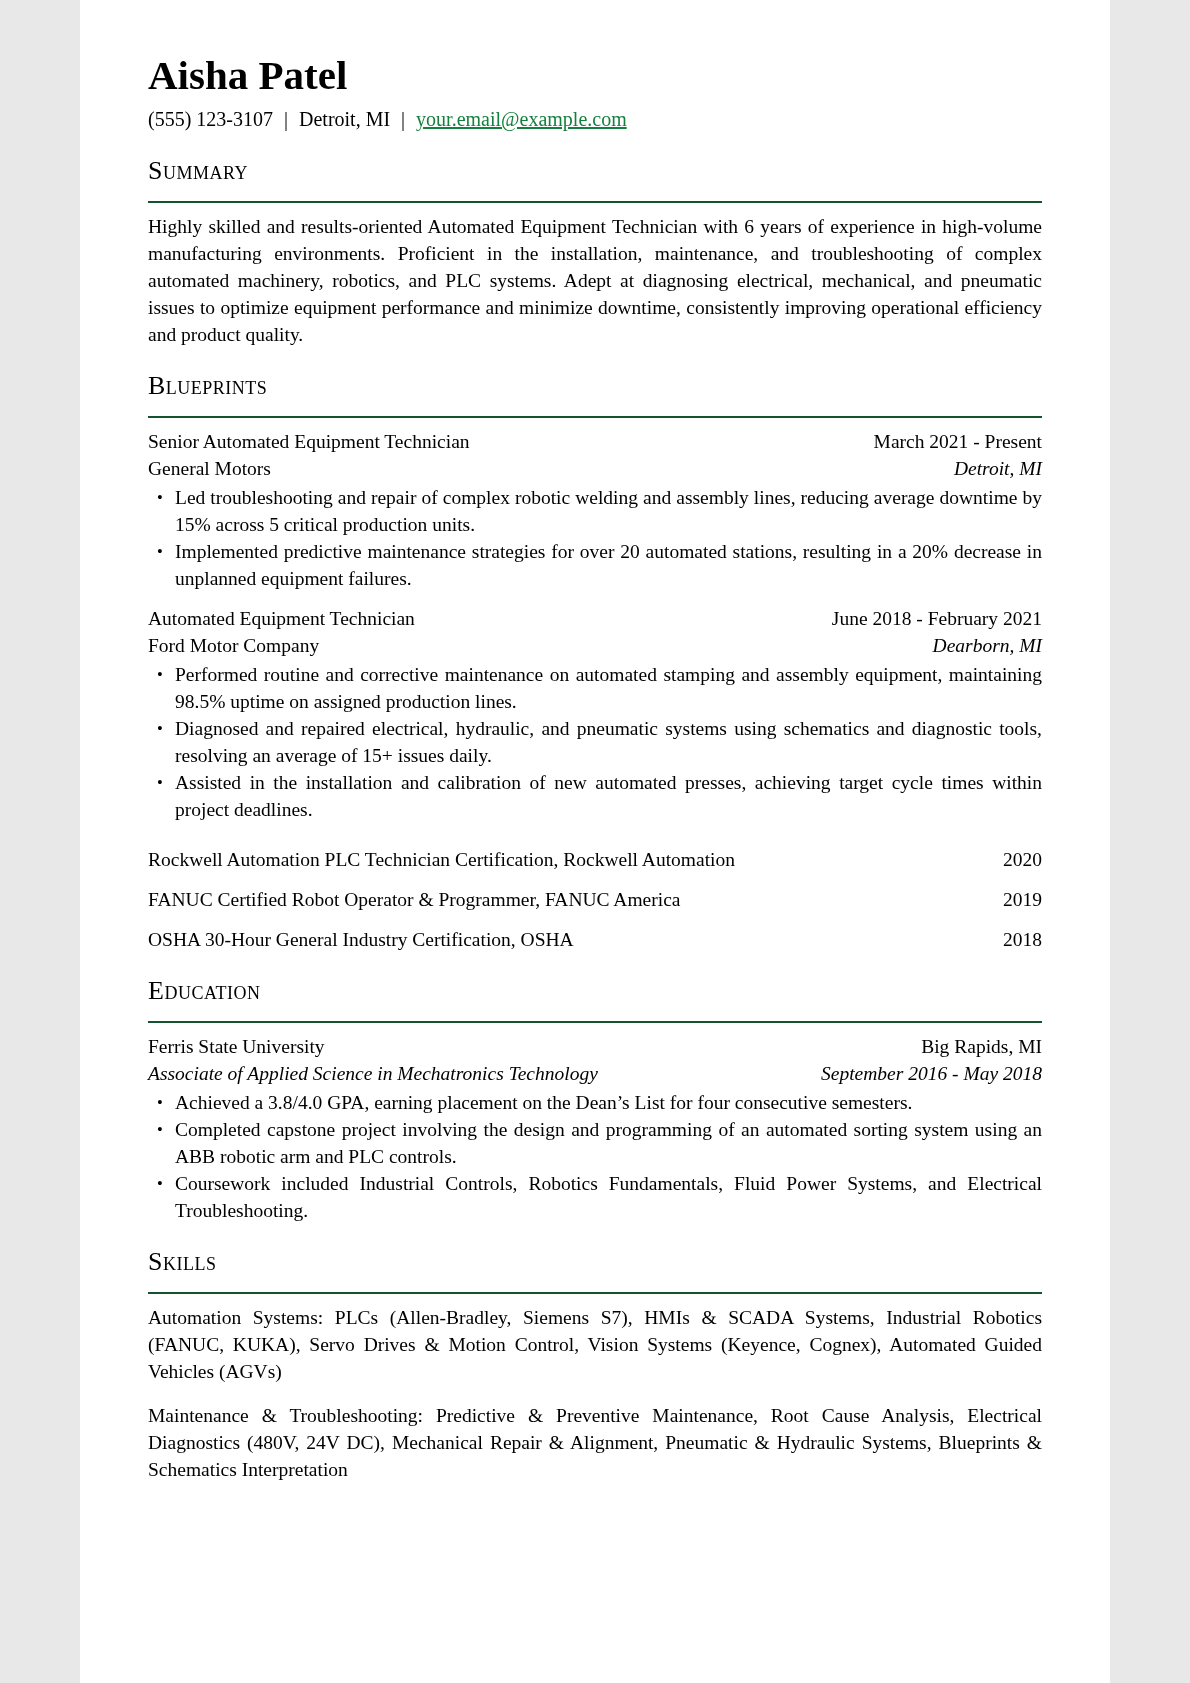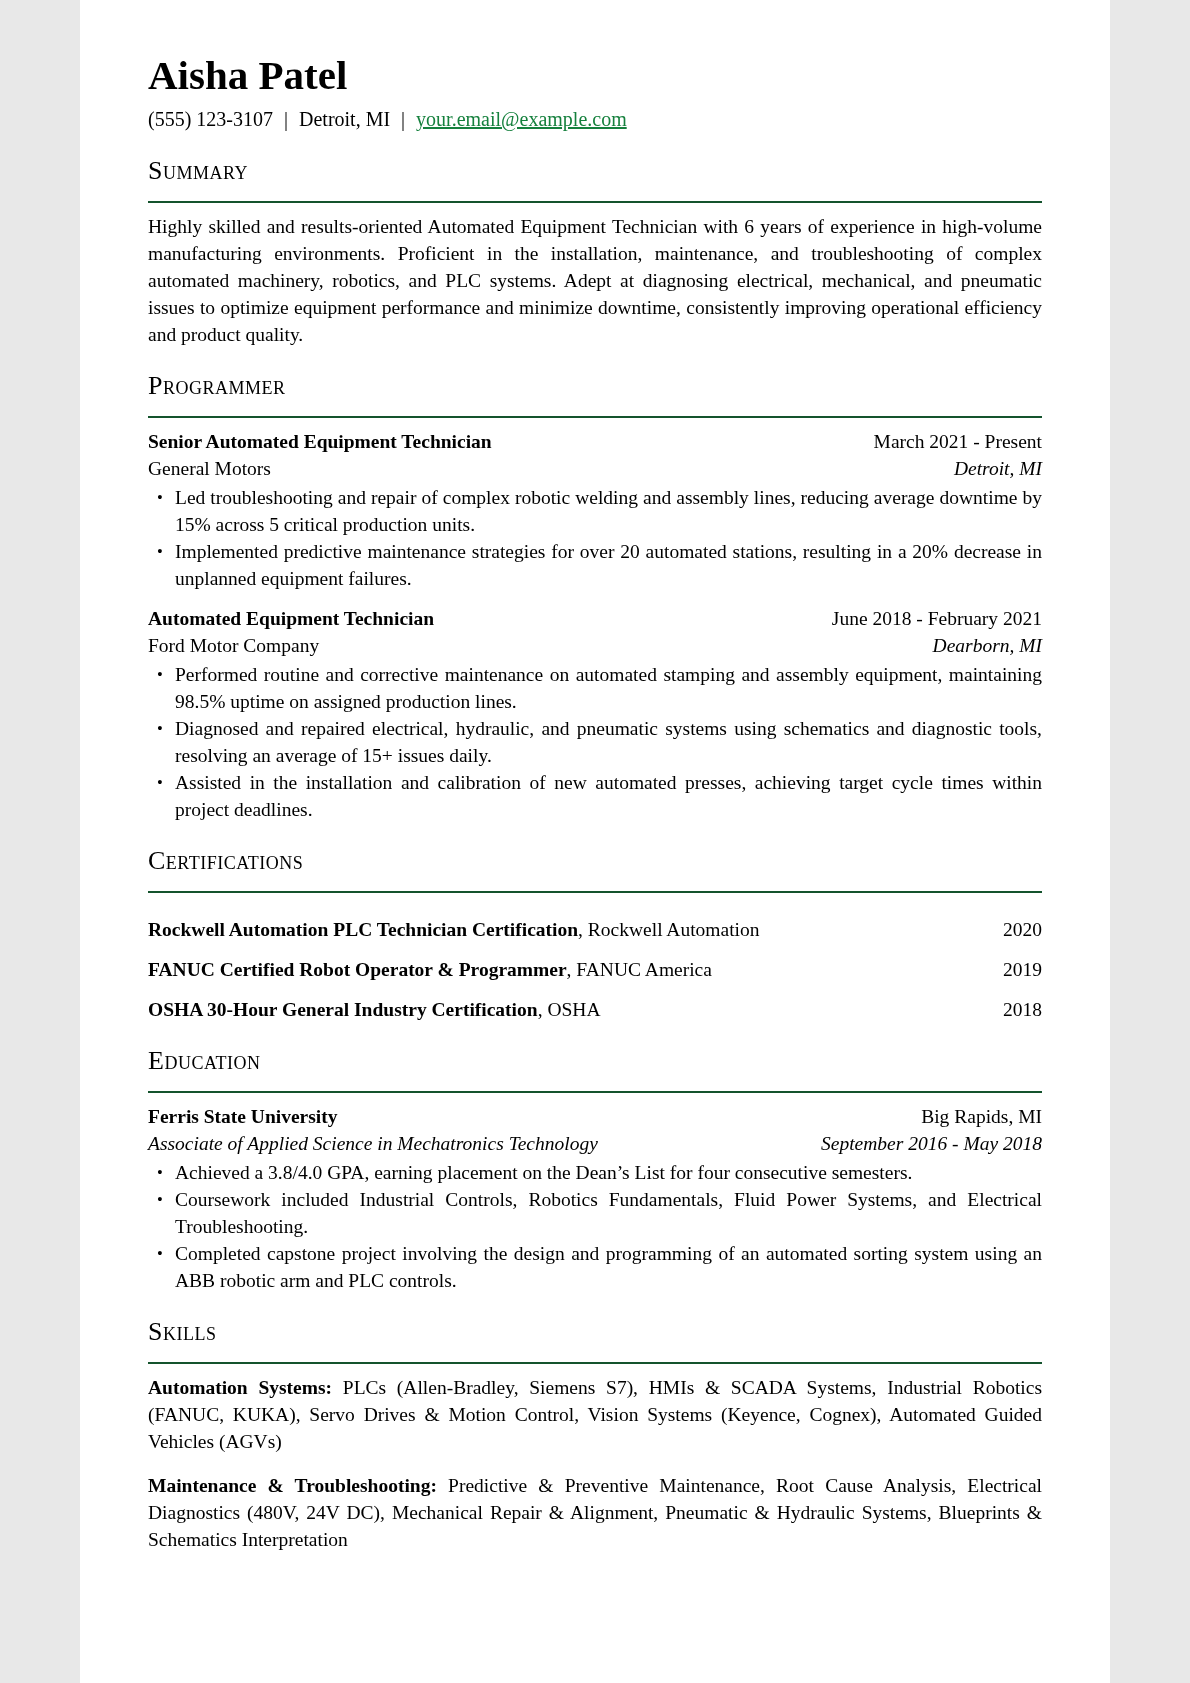--- a/index.html
+++ b/index.html
@@ -35,21 +35,21 @@
     line-height: 30px;
     font-variant: small-caps;
     letter-spacing: 0.5px;
     border-bottom: 2px solid #14532d;
     padding-bottom: 15px;
   }
   .para { margin: 10px 0 0; text-align: justify; }
   .entry { margin-top: 10px; }
   .entry + .entry { margin-top: 13px; }
   .row2 { display: flex; justify-content: space-between; align-items: baseline; }
-  .b { font-weight: bold; }
+  .b { font-weight: normal; }
   .i { font-style: italic; }
   ul.bullets {
     margin: 2px 0 0;
     padding: 0;
     list-style: none;
     text-align: justify;
   }
   ul.bullets li { position: relative; padding-left: 27px; }
   ul.bullets li::before {
     content: "\2022";
@@ -73,21 +73,21 @@
   <h1 class="person-name">Aisha Patel</h1>
 
   <div class="contact"><span>(555) 123-3107</span><span class="sep">|</span><span>Detroit, MI</span><span class="sep">|</span><a href="#">your.email@example.com</a></div>
 
   <div class="section">
     <div class="section-title">Summary</div>
     <p class="para">Highly skilled and results-oriented Automated Equipment Technician with 6 years of experience in high-volume manufacturing environments. Proficient in the installation, maintenance, and troubleshooting of complex automated machinery, robotics, and PLC systems. Adept at diagnosing electrical, mechanical, and pneumatic issues to optimize equipment performance and minimize downtime, consistently improving operational efficiency and product quality.</p>
   </div>
 
   <div class="section">
-    <div class="section-title">Programmer</div>
+    <div class="section-title">Blueprints</div>
 
     <div class="entry">
       <div class="row2">
         <span class="b">Senior Automated Equipment Technician</span>
         <span>March 2021 - Present</span>
       </div>
       <div class="row2">
         <span>General Motors</span>
         <span class="i">Detroit, MI</span>
       </div>
@@ -108,21 +108,20 @@
       </div>
       <ul class="bullets">
         <li>Performed routine and corrective maintenance on automated stamping and assembly equipment, maintaining 98.5% uptime on assigned production lines.</li>
         <li>Diagnosed and repaired electrical, hydraulic, and pneumatic systems using schematics and diagnostic tools, resolving an average of 15+ issues daily.</li>
         <li>Assisted in the installation and calibration of new automated presses, achieving target cycle times within project deadlines.</li>
       </ul>
     </div>
   </div>
 
   <div class="section">
-    <div class="section-title">Certifications</div>
 
     <div class="cert-row first">
       <span><span class="b">Rockwell Automation PLC Technician Certification</span><span>, Rockwell Automation</span></span>
       <span>2020</span>
     </div>
 
     <div class="cert-row">
       <span><span class="b">FANUC Certified Robot Operator &amp; Programmer</span><span>, FANUC America</span></span>
       <span>2019</span>
     </div>
@@ -141,22 +140,22 @@
       <div class="row2">
         <span class="b">Ferris State University</span>
         <span>Big Rapids, MI</span>
       </div>
       <div class="row2 i">
         <span>Associate of Applied Science in Mechatronics Technology</span>
         <span>September 2016 - May 2018</span>
       </div>
       <ul class="bullets">
         <li>Achieved a 3.8/4.0 GPA, earning placement on the Dean’s List for four consecutive semesters.</li>
+        <li>Completed capstone project involving the design and programming of an automated sorting system using an ABB robotic arm and PLC controls.</li>
         <li>Coursework included Industrial Controls, Robotics Fundamentals, Fluid Power Systems, and Electrical Troubleshooting.</li>
-        <li>Completed capstone project involving the design and programming of an automated sorting system using an ABB robotic arm and PLC controls.</li>
       </ul>
     </div>
   </div>
 
   <div class="section">
     <div class="section-title">Skills</div>
 
     <p class="skills-para"><span class="b">Automation Systems:</span><span> PLCs (Allen-Bradley, Siemens S7), HMIs &amp; SCADA Systems, Industrial Robotics (FANUC, KUKA), Servo Drives &amp; Motion Control, Vision Systems (Keyence, Cognex), Automated Guided Vehicles (AGVs)</span></p>
 
     <p class="skills-para"><span class="b">Maintenance &amp; Troubleshooting:</span><span> Predictive &amp; Preventive Maintenance, Root Cause Analysis, Electrical Diagnostics (480V, 24V DC), Mechanical Repair &amp; Alignment, Pneumatic &amp; Hydraulic Systems, Blueprints &amp; Schematics Interpretation</span></p>

